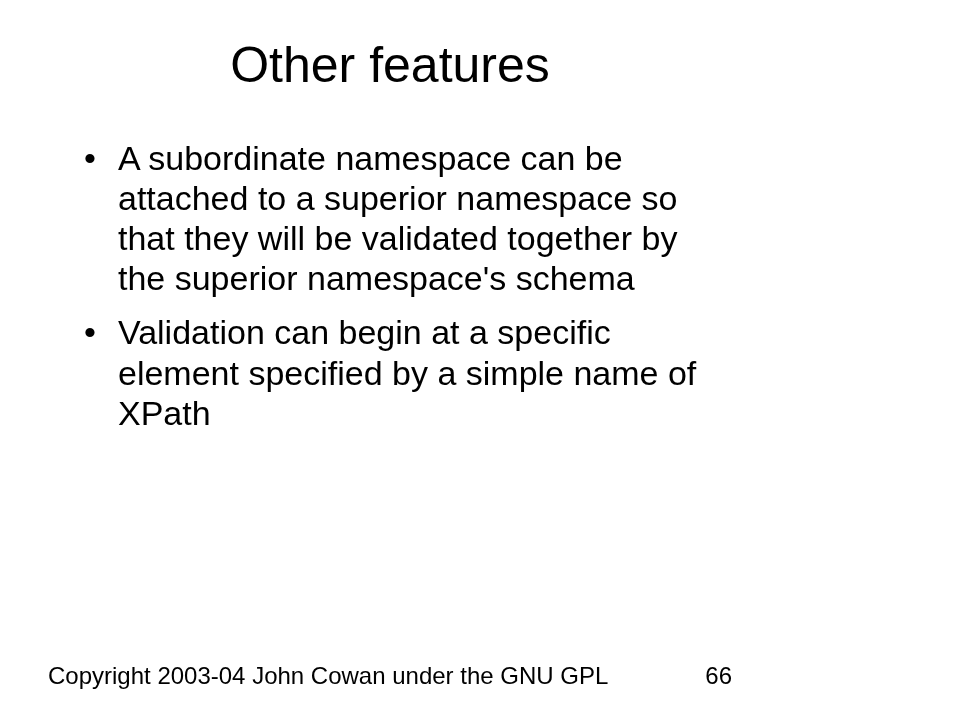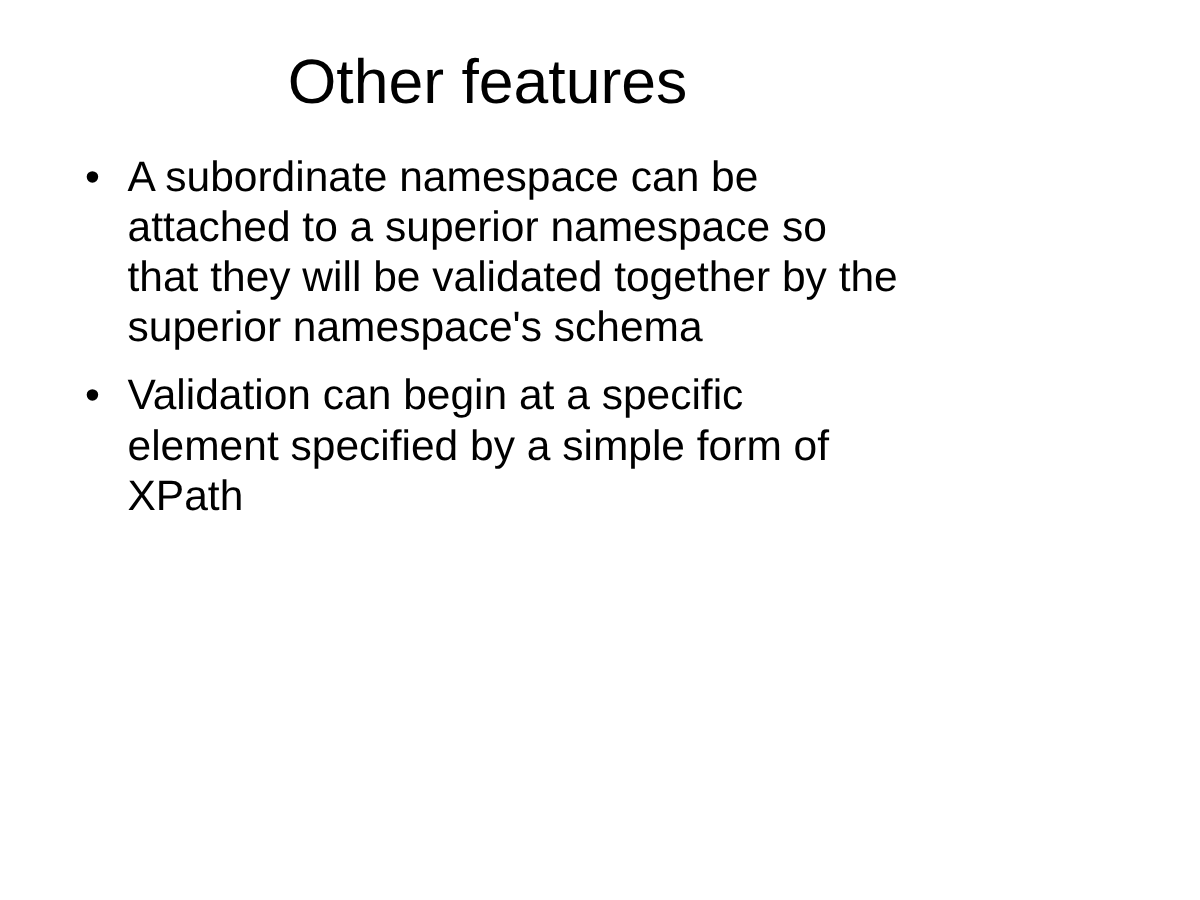--- a/index.html
+++ b/index.html
@@ -1,27 +1,31 @@
 <!DOCTYPE html>
 <html><head>
 <meta charset="utf-8">
 <style>
 html,body{margin:0;padding:0;width:960px;height:720px;background:#fff;font-family:Arial,Helvetica,sans-serif;color:#000;overflow:hidden}
 .slide{position:relative;width:780px;height:720px;box-sizing:border-box}
 .title{text-align:center;font-size:50px;font-weight:400;padding-top:36px;padding-bottom:8px}
 .body{padding:20px 60px 0 60px}
-ul.bullets{list-style:none;margin:0;padding:0}
+ul.bullets{list-style:none;margin:16px;padding:0}
 ul.bullets li{position:relative;font-size:34px;line-height:1.18;padding-left:42px;margin-bottom:14px}
 ul.bullets li::before{content:"•";position:absolute;left:8px;top:0;font-size:34px}
 .footer{position:absolute;bottom:30px;left:48px;right:48px;font-size:24px;display:flex;justify-content:space-between;align-items:baseline}
 </style>
 </head>
 <body>
 
 <div class="slide">
   <div class="title">Other features</div>
   <div class="body">
     <ul class="bullets">
       <li>A subordinate namespace can be attached to a superior namespace so that they will be validated together by the superior namespace's schema</li>
-      <li>Validation can begin at a specific element specified by a simple form of XPath</li>
+      <li>Validation can begin at a specific element specified by a simple name of XPath</li>
     </ul>
+  </div>
+  <div class="footer">
+    <span>Copyright 2003-04 John Cowan under the GNU GPL</span>
+    <span>66</span>
   </div>
 </div>
 
 </body></html>

